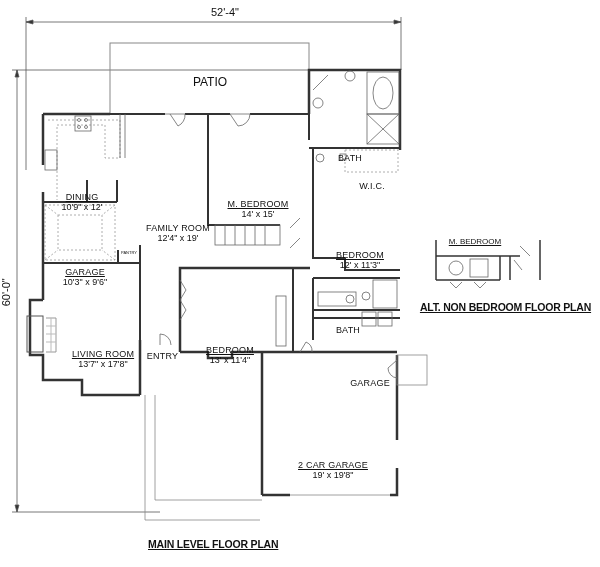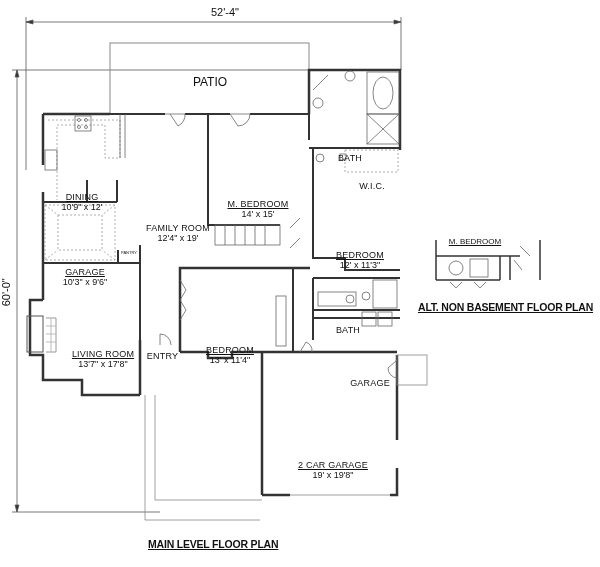--- a/index.html
+++ b/index.html
@@ -235,15 +235,15 @@
 <div class="lbl" style="left:345px;top:333px;width:50px;">
   <div class="rname" style="text-decoration:none">GARAGE</div>
 </div>
 
 <div class="lbl" style="left:293px;top:415px;width:80px;">
   <div class="rname">2 CAR GARAGE</div>
   <div class="rdim">19' x 19'8"</div>
 </div>
 
 <div class="lbl" style="left:445px;top:237px;width:60px;font-size:8px;text-decoration:underline;">M. BEDROOM</div>
-<div class="lbl title" style="left:418px;top:301px;width:175px;">ALT. NON BASEMENT FLOOR PLAN</div>
+<div class="lbl title" style="left:418px;top:301px;width:175px;">ALT. NON BEDROOM FLOOR PLAN</div>
 
 <div class="lbl title" style="left:148px;top:538px;width:130px;">MAIN LEVEL FLOOR PLAN</div>
 
 </body></html>

